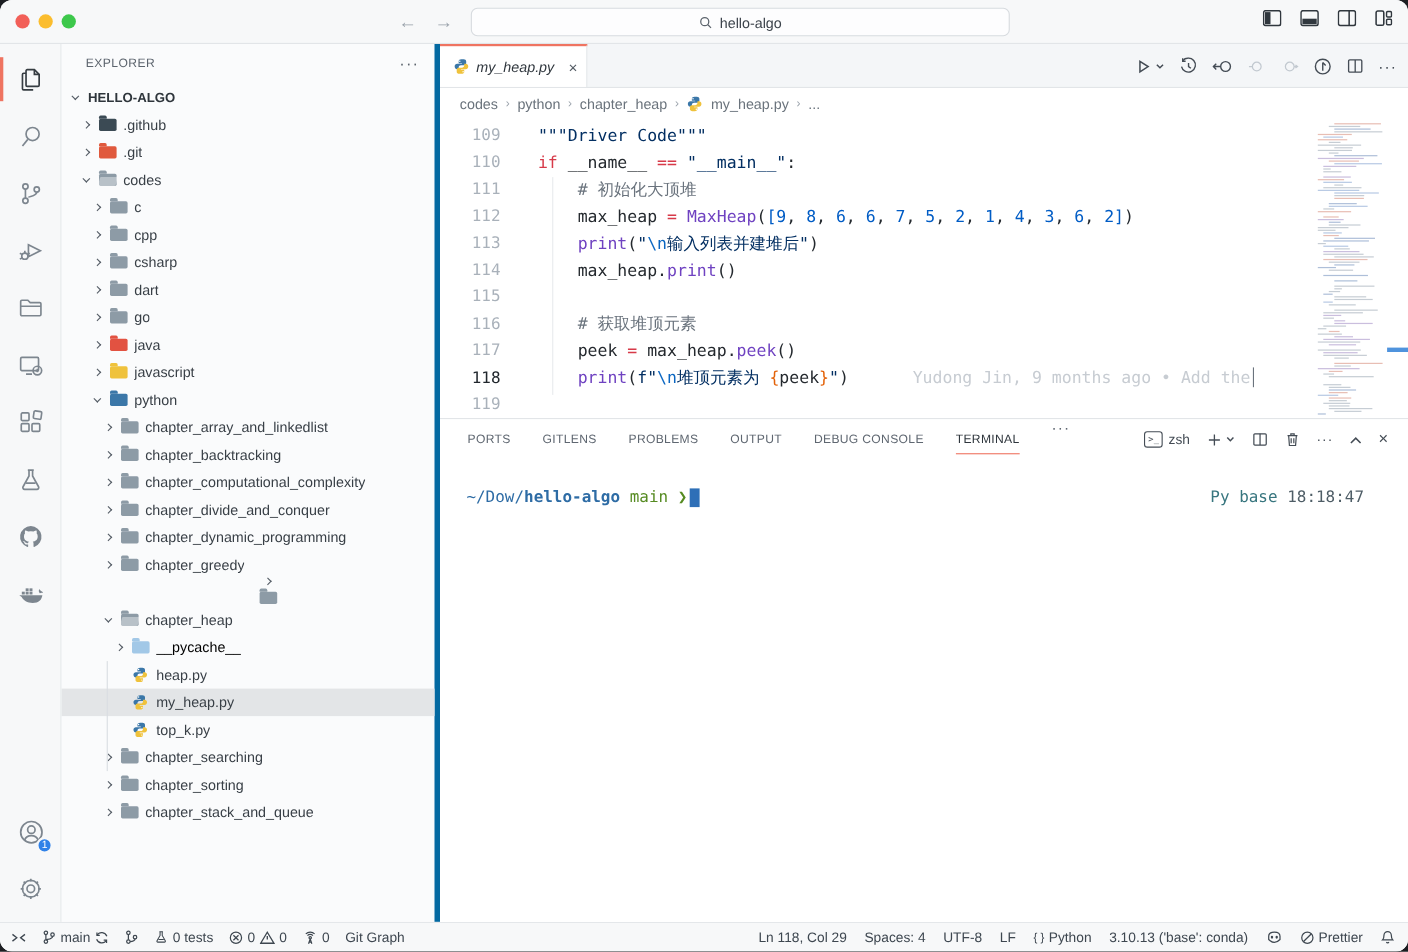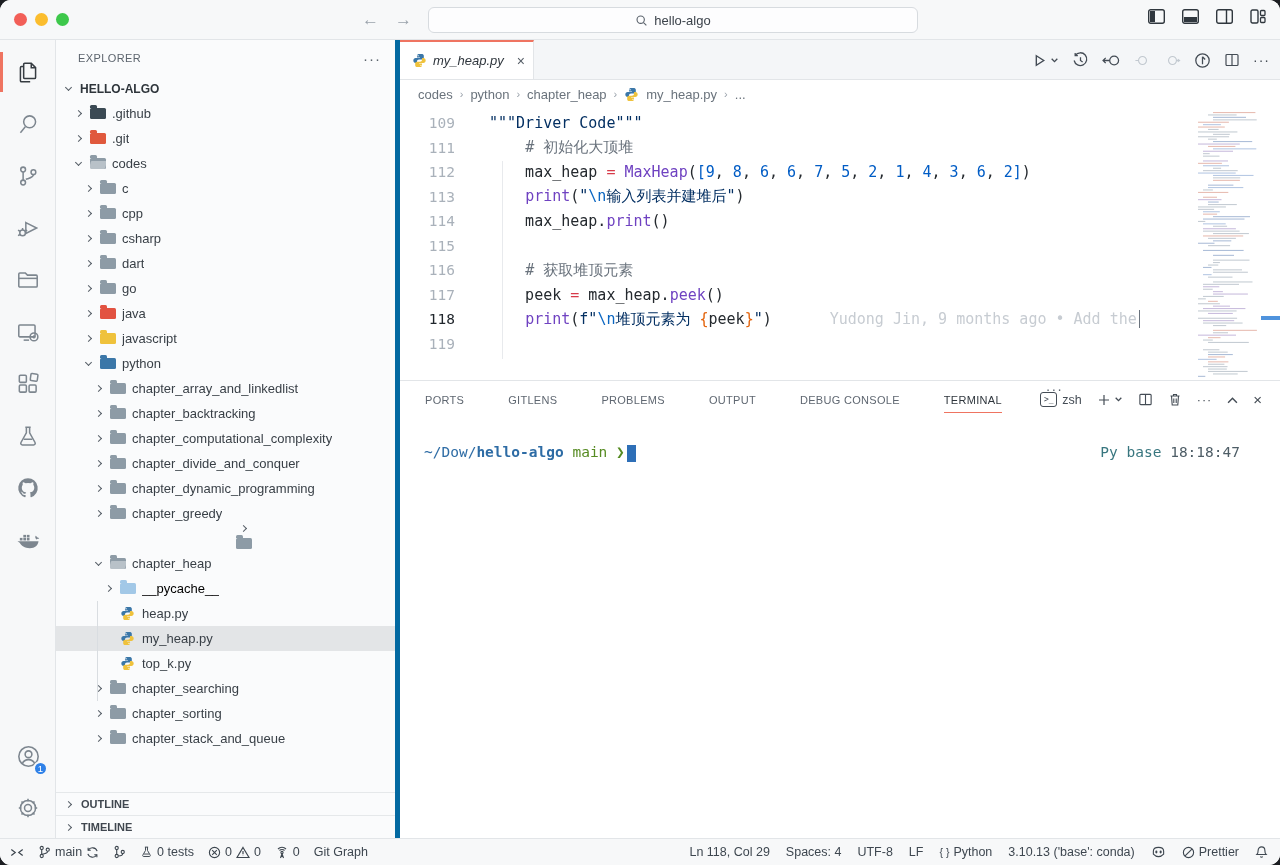--- a/index.html
+++ b/index.html
@@ -69,21 +69,21 @@
   .cl .ctext{padding-left:34px;}
   .tk-kw{color:#d73a49;} .tk-str{color:#032f62;} .tk-fn{color:#6f42c1;} .tk-num{color:#005cc5;}
   .tk-cm{color:#6a737d;} .tk-tx{color:#24292e;} .tk-esc{color:#0a66c2;} .tk-fb{color:#e36209;}
   .blame{color:#c7ccd2;margin-left:58px;border-right:1px solid #6a737d;padding-right:2px;}
   .indentguide{position:absolute;left:102px;top:53px;height:198px;width:1px;background:#e8eaed;}
   .minimap{position:absolute;top:0;right:0;width:90px;height:100%;background:#fff;}
   .mm-marker{position:absolute;right:0;top:208px;width:19px;height:4px;background:#4f93dd;}
 
   
   .panel{flex:1;border-top:1px solid #e2e5e8;background:#fff;position:relative;}
-  .paneltabs{height:37px;display:flex;align-items:flex-start;padding-left:25px;gap:44px;font-size:11px;color:#5f6771;position:relative;}
+  .paneltabs{height:37px;display:flex;align-items:flex-start;padding-left:25px;gap:29px;font-size:11px;color:#5f6771;position:relative;}
   .ptab{height:37px;display:flex;align-items:center;position:relative;letter-spacing:.3px;}
   .ptab.active{color:#2f363d;}
   .ptab.active::after{content:'';position:absolute;left:0;right:0;bottom:5px;height:1.5px;background:#ef7461;}
   .ptab-more{color:#5f6771;font-size:14px;letter-spacing:1px;}
   .panelcontrols{position:absolute;right:18px;top:0;height:37px;display:flex;align-items:center;gap:15px;color:#444c55;font-size:12.5px;}
   .termbox{width:17px;height:15px;border:1.2px solid #444c55;border-radius:3px;font-size:8px;display:flex;align-items:center;justify-content:center;font-family:"DejaVu Sans Mono",monospace;}
   .terminal{padding:26px 0 0 24px;font-family:"DejaVu Sans Mono",monospace;font-size:14.5px;display:flex;text-align:center;}
   .t-path{color:#2e6ca5;} .t-repo{color:#2e6ca5;font-weight:bold;} .t-branch{color:#568b22;} .t-arrow{color:#568b22;}
   .t-cursor{display:inline-block;width:9px;height:17px;background:#2e6fb7;vertical-align:middle;margin-left:2px;}
   .t-right{margin-left:auto;padding-right:40px;}
@@ -435,30 +435,20 @@
           </div>
           <div class="trow" style="padding-left: 38px;">
             <span class="chev r"></span>
             <span class="ficonwrap">
               <span class="ficon" style="color: rgb(141, 155, 166);"></span>
             </span>
             <span class="label">chapter_stack_and_queue</span>
           </div>
           <div class="treeguide" style="left: 41px; top: 525px; height: 100px;"></div>
         </div>
-      <div style="position:absolute;bottom:0;left:0;right:0;">
-        <div class="sb-section">
-          <span class="chev r"></span>
-          <span>OUTLINE</span>
-        </div>
-        <div class="sb-section">
-          <span class="chev r"></span>
-          <span>TIMELINE</span>
-        </div>
-      </div>
     </div>
 
     <div class="editorcol">
       <div class="tabbar">
         <div class="tab">
           <span class="crumbicon">
               <svg width="15" height="15" viewBox="0 0 16 16">
                 <path fill="#3b77a8" d="M7.9 1C6.3 1 5.3 1.7 5.3 3v1.8h3.2v.6H3.8C2.5 5.4 1.4 6.5 1.4 8s1.1 2.6 2.4 2.6h1.5V8.9c0-1.2 1-2.1 2.2-2.1h3.2c1 0 1.9-.9 1.9-1.9V3c0-1.3-1.1-2-2.4-2z"></path>
                 <circle fill="#fff" cx="6.4" cy="2.9" r=".7"></circle>
                 <path fill="#efc23c" d="M8.1 15c1.6 0 2.6-.7 2.6-2v-1.8H7.5v-.6h4.7c1.3 0 2.4-1.1 2.4-2.6s-1.1-2.6-2.4-2.6h-1.5v1.7c0 1.2-1 2.1-2.2 2.1H5.3c-1 0-1.9.9-1.9 1.9V13c0 1.3 1.1 2 2.4 2z"></path>
@@ -523,20 +513,21 @@
           </span>
         <span>my_heap.py</span>
           <span class="sep">›</span>
         <span>...</span>
       </div>
 
       <div class="codearea">
         <div class="indentguide"></div>
         <div class="codelines" id="codelines">
             <div class="cl"><span class="ln">109</span><span class="ctext"><span class="tk-str">"""Driver Code"""</span></span></div>
+            <div class="cl"><span class="ln">110</span><span class="ctext"><span class="tk-kw">if</span><span class="tk-tx"> __name__ </span><span class="tk-kw">==</span><span class="tk-tx"> </span><span class="tk-str">"__main__"</span><span class="tk-tx">:</span></span></div>
             <div class="cl"><span class="ln">111</span><span class="ctext"><span class="tk-tx">    </span><span class="tk-cm"># 初始化大顶堆</span></span></div>
             <div class="cl"><span class="ln">112</span><span class="ctext"><span class="tk-tx">    max_heap </span><span class="tk-kw">=</span><span class="tk-tx"> </span><span class="tk-fn">MaxHeap</span><span class="tk-tx">(</span><span class="tk-num">[</span><span class="tk-num">9</span><span class="tk-tx">, </span><span class="tk-num">8</span><span class="tk-tx">, </span><span class="tk-num">6</span><span class="tk-tx">, </span><span class="tk-num">6</span><span class="tk-tx">, </span><span class="tk-num">7</span><span class="tk-tx">, </span><span class="tk-num">5</span><span class="tk-tx">, </span><span class="tk-num">2</span><span class="tk-tx">, </span><span class="tk-num">1</span><span class="tk-tx">, </span><span class="tk-num">4</span><span class="tk-tx">, </span><span class="tk-num">3</span><span class="tk-tx">, </span><span class="tk-num">6</span><span class="tk-tx">, </span><span class="tk-num">2</span><span class="tk-num">]</span><span class="tk-tx">)</span></span></div>
             <div class="cl"><span class="ln">113</span><span class="ctext"><span class="tk-tx">    </span><span class="tk-fn">print</span><span class="tk-tx">(</span><span class="tk-str">"</span><span class="tk-esc">\n</span><span class="tk-str">输入列表并建堆后"</span><span class="tk-tx">)</span></span></div>
             <div class="cl"><span class="ln">114</span><span class="ctext"><span class="tk-tx">    max_heap.</span><span class="tk-fn">print</span><span class="tk-tx">()</span></span></div>
             <div class="cl"><span class="ln">115</span><span class="ctext"></span></div>
             <div class="cl"><span class="ln">116</span><span class="ctext"><span class="tk-tx">    </span><span class="tk-cm"># 获取堆顶元素</span></span></div>
             <div class="cl"><span class="ln">117</span><span class="ctext"><span class="tk-tx">    peek </span><span class="tk-kw">=</span><span class="tk-tx"> max_heap.</span><span class="tk-fn">peek</span><span class="tk-tx">()</span></span></div>
             <div class="cl"><span class="ln cur">118</span><span class="ctext"><span class="tk-tx">    </span><span class="tk-fn">print</span><span class="tk-tx">(</span><span class="tk-str">f"</span><span class="tk-esc">\n</span><span class="tk-str">堆顶元素为 </span><span class="tk-fb">{</span><span class="tk-tx">peek</span><span class="tk-fb">}</span><span class="tk-str">"</span><span class="tk-tx">)</span><span class="blame">Yudong Jin, 9 months ago • Add the</span></span></div>
             <div class="cl"><span class="ln">119</span><span class="ctext"></span></div>
           </div>

